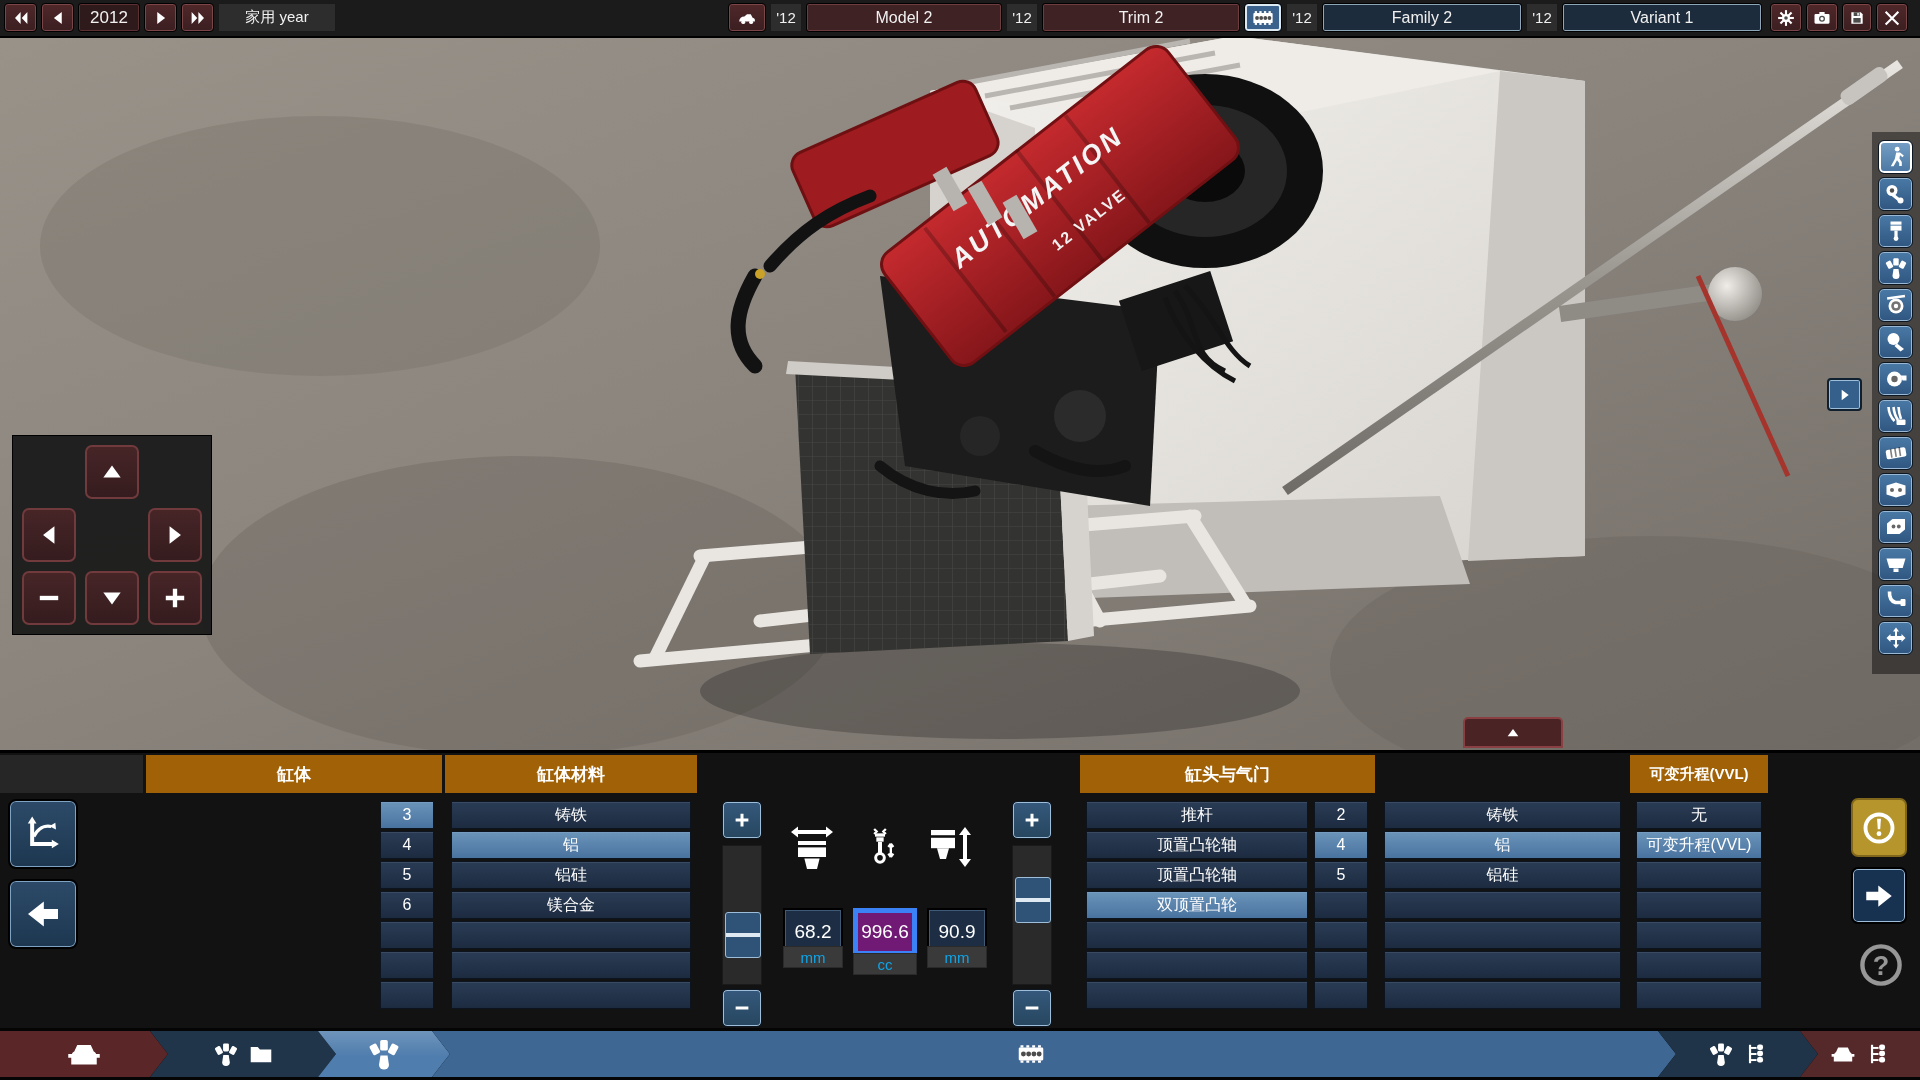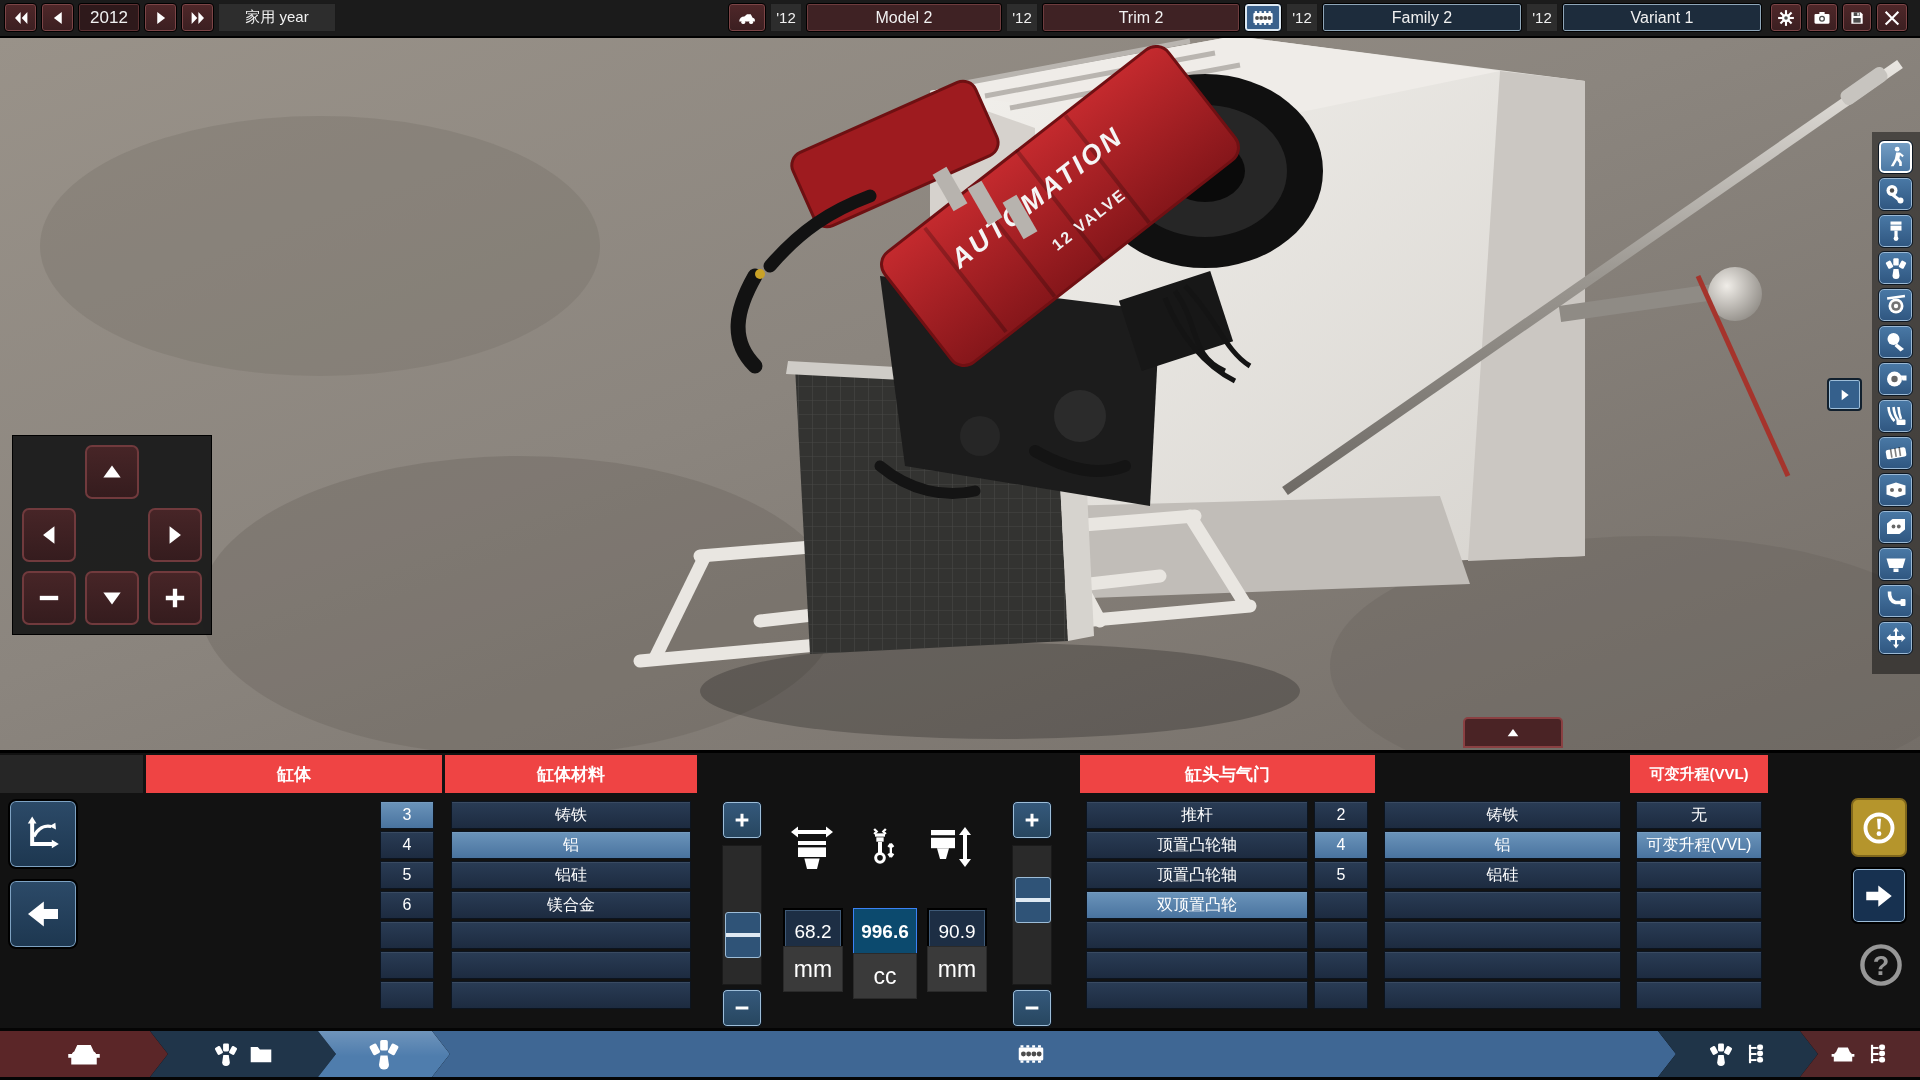--- a/index.html
+++ b/index.html
@@ -37,41 +37,41 @@
   .tool-btn.sel{background:linear-gradient(180deg,#76a0c6,#4a76a2);box-shadow:inset 0 0 0 2px #fff;}
   .tool-btn .icon{width:24px;height:24px;}
   #toolbar-expand{position:absolute;left:1827px;top:342px;width:35px;height:33px;background:#35608c;border:2px solid #11202e;box-shadow:inset 0 0 0 1px #9dbdd8;border-radius:4px;display:flex;align-items:center;justify-content:center;cursor:pointer;color:#fff;padding:0;}
   #toolbar-expand .icon{width:16px;height:16px;}
   #panel-collapse{position:absolute;left:1463px;top:681px;width:100px;height:31px;background:#4a2325;border:2px solid #8a4042;border-radius:5px 5px 0 0;display:flex;align-items:center;justify-content:center;cursor:pointer;color:#fff;padding:0;}
   #panel-collapse .icon{width:16px;height:16px;}
 
   
   #bottom-panel{position:absolute;top:750px;left:0;width:1920px;height:278px;background:#121212;border-top:3px solid #000;box-sizing:border-box;}
   .col{position:absolute;top:0;bottom:0;}
-  .col-header{position:absolute;top:2px;left:0;right:0;height:38px;background:#ef4444;display:flex;align-items:center;justify-content:center;font-size:17px;font-weight:bold;color:#fff;}
+  .col-header{position:absolute;top:2px;left:0;right:0;height:38px;background:#a16207;display:flex;align-items:center;justify-content:center;font-size:17px;font-weight:bold;color:#fff;}
   .col-header.small{font-size:15px;}
   .left-header{background:#262626;}
   .name-list{position:absolute;top:48px;left:6px;}
   .num-list{position:absolute;top:48px;}
   .cell{height:28px;margin-bottom:2px;background:linear-gradient(180deg,#2a3c55,#1d2b40);border:1px solid #0c141f;box-shadow:inset 0 1px 0 rgba(255,255,255,.08);color:#fff;font-size:16px;display:flex;align-items:center;justify-content:center;box-sizing:border-box;cursor:pointer;}
   .cell.sel{background:linear-gradient(180deg,#6b94ba,#49739f);}
   .cell.empty{cursor:default;}
   
   .panel-sq-btn{position:absolute;width:70px;height:70px;background:linear-gradient(180deg,#2c4a68,#1d3750);border:2px solid #000;box-shadow:inset 0 0 0 1px #7ea2c2;border-radius:8px;display:flex;align-items:center;justify-content:center;cursor:pointer;color:#fff;padding:0;}
   .panel-sq-btn .icon{width:40px;height:40px;}
   
   .slider-btn{position:absolute;width:40px;height:38px;background:linear-gradient(180deg,#35597c,#27465f);border:1px solid #0d1722;box-shadow:inset 0 0 0 1px #9dbdd8;border-radius:5px;display:flex;align-items:center;justify-content:center;cursor:pointer;color:#fff;padding:0;}
   .slider-btn .icon{width:18px;height:18px;}
   .slider-track{position:absolute;width:40px;top:92px;height:140px;background:#2a2a2a;border:1px solid #1a1a1a;box-sizing:border-box;}
   .slider-handle{position:absolute;left:2px;width:34px;height:44px;background:#2f5377;border:1px solid #9dbdd8;border-radius:3px;cursor:grab;background-image:linear-gradient(180deg,rgba(255,255,255,0) 46%,#dfe9f2 46%,#dfe9f2 54%,rgba(255,255,255,0) 54%);}
   .cap-icon{position:absolute;color:#fff;}
   .val-box{position:absolute;height:48px;width:60px;display:flex;align-items:center;justify-content:center;font-size:19px;color:#fff;box-sizing:border-box;}
   .val-input{background:#1d2e44;border:2px solid #000;box-shadow:inset 0 0 0 1px #3f5a77;}
-  .val-readout{background:#0c4a6e;border:1px solid #3b82f6;font-weight:bold;}
-  .unit-box{position:absolute;height:46px;width:60px;display:flex;align-items:center;justify-content:center;font-size:23px;color:#ffffff;background:#3a3a3a;border:1px solid #2a2a2a;box-sizing:border-box;}
+  .val-readout{background:#701a75;border:5px solid #3b82f6;}
+  .unit-box{position:absolute;height:22px;width:60px;display:flex;align-items:center;justify-content:center;font-size:15px;color:#0ea5e9;background:#3a3a3a;border:1px solid #2a2a2a;box-sizing:border-box;}
   
   #warning-btn{position:absolute;left:80px;top:45px;width:56px;height:59px;border:2px solid #80671c;border-radius:7px;display:flex;align-items:center;justify-content:center;cursor:pointer;color:#fff;padding:0;}
   #warning-btn .icon{width:36px;height:36px;}
   #forward-btn{position:absolute;left:80px;top:114px;width:56px;height:57px;background:#173150;border:2px solid #000;box-shadow:inset 0 0 0 1px #9dbdd8;border-radius:7px;display:flex;align-items:center;justify-content:center;cursor:pointer;color:#fff;padding:0;}
   #forward-btn .icon{width:34px;height:34px;}
   #help-btn{position:absolute;left:86px;top:188px;width:48px;height:48px;background:transparent;border:none;color:#979797;cursor:pointer;padding:0;}
   #help-btn .icon{width:48px;height:48px;}
 
   
   #bottom-bar{position:absolute;top:1028px;left:0;width:1920px;height:52px;background:#050505;}

